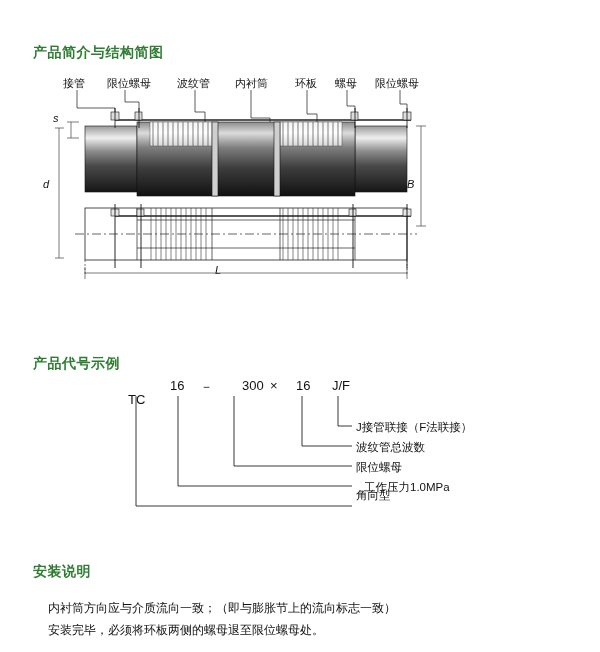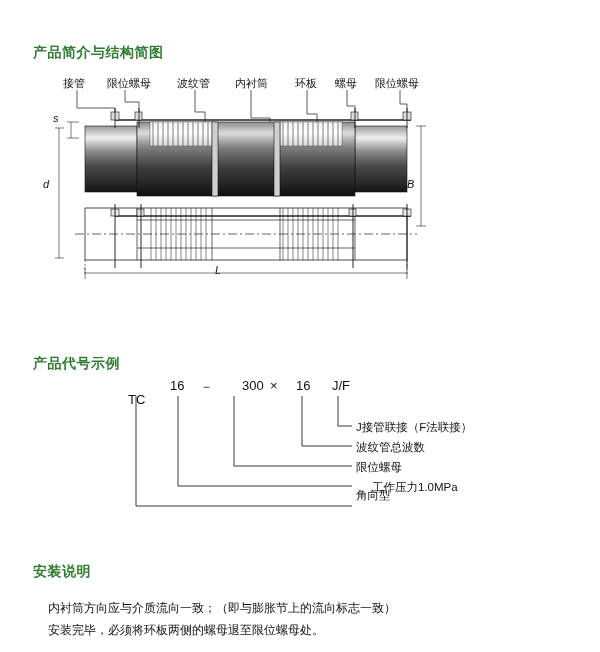--- a/index.html
+++ b/index.html
@@ -297,18 +297,18 @@
 
       <path d="M78,18 L78,108 L252,108"></path>
 
       <path d="M36,18 L36,128 L252,128"></path>
     </g>
   </svg>
 
   <div class="code-desc" style="left:256px; top:42px;">J接管联接（F法联接）</div>
   <div class="code-desc" style="left:256px; top:62px;">波纹管总波数</div>
   <div class="code-desc" style="left:256px; top:82px;">限位螺母</div>
-  <div class="code-desc" style="left:272px; top:102px;">工作压力1.0MPa</div>
+  <div class="code-desc" style="left:264px; top:102px;">工作压力1.0MPa</div>
   <div class="code-desc" style="left:256px; top:110px;">角向型</div>
 </div>
 
 <div class="install-line" id="install-l1">内衬筒方向应与介质流向一致；（即与膨胀节上的流向标志一致）</div>
 <div class="install-line" id="install-l2">安装完毕，必须将环板两侧的螺母退至限位螺母处。</div>
 
 </body></html>

